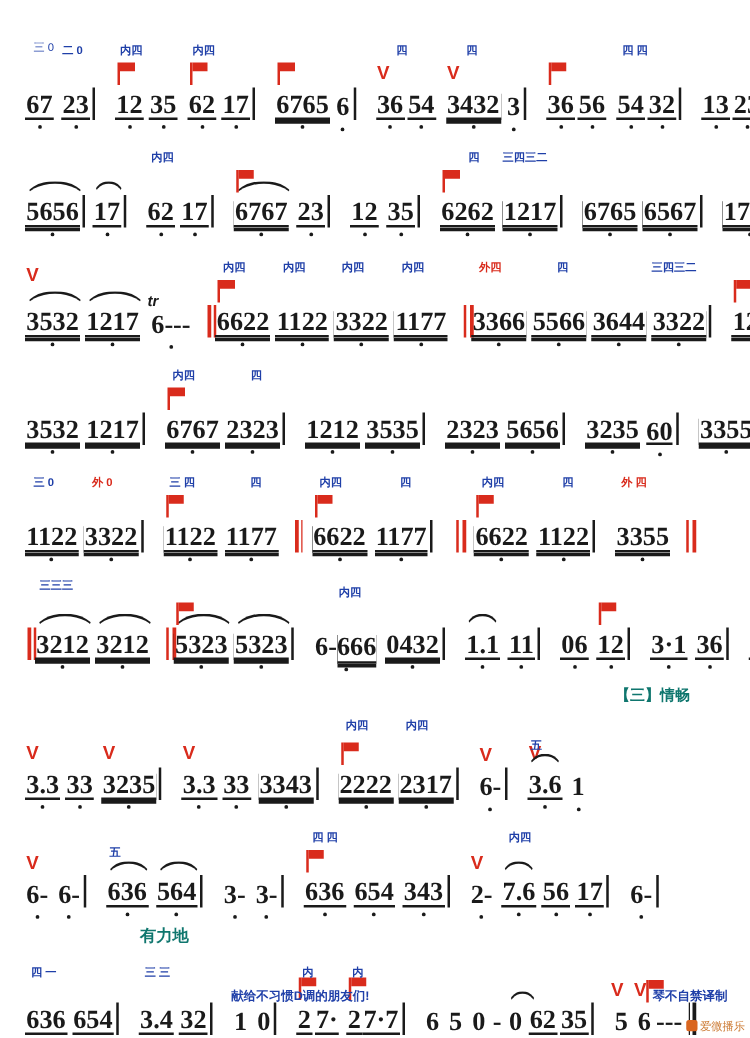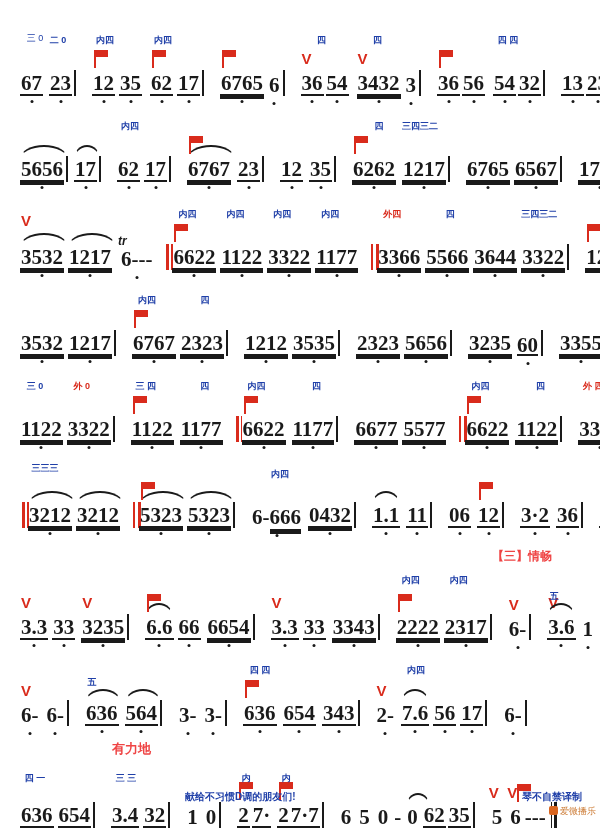--- a/index.html
+++ b/index.html
@@ -117,41 +117,41 @@
   }
   .rep.r2::before{left:5px;width:3px;}
   .rep.r2::after{left:0;width:1.5px;}
   .endbar{display:flex;align-items:flex-end;margin-left:4px;}
   .endbar i{width:1.5px;height:26px;background:#1a1a1a;margin-right:2px;}
   .endbar b{width:3px;height:26px;background:#1a1a1a;}
 
   
   .sect{
     position:absolute;
-    color:#ef4444;
+    color:#0f766e;
     font-size:12px;
     font-weight:bold;
     font-family:"Liberation Sans", sans-serif;
   }
   .blacktext{
     position:absolute;
     color:#1a1a1a;font-size:12px;font-weight:bold;
     font-family:"Liberation Sans", sans-serif;
   }
   .footer{
     position:absolute;bottom:10px;left:0;right:0;
     text-align:center;font-size:12px;color:#1a1a1a;
   }
   .credit{
     position:absolute;bottom:26px;
     font-size:10px;color:#1f3fa8;font-weight:bold;
     font-family:"Liberation Sans", sans-serif;
   }
   .wm{
-    position:absolute;right:4px;bottom:12px;
+    position:absolute;right:4px;bottom:2px;
     font-size:9px;color:#cc7a33;
     font-family:"Liberation Sans", sans-serif;
   }
   .wm .sq{display:inline-block;width:9px;height:9px;background:#d9651f;border-radius:2px;margin-right:2px;vertical-align:-1px;}
 </style>
 </head>
 <body>
 
 <div class="sheet">
 
@@ -336,24 +336,20 @@
     </div>
     <div class="rep"></div>
     <div class="meas">
       <div class="n b2 dot-low"><span class="flag">
             <i></i>
             <b></b>
           </span><span class="fing w2" style="left:-2px;top:-36px;">内四</span>6622</div>
       <div class="n b2 dot-low" style="margin-left:6px;"><span class="fing" style="left:14px;top:-36px;">四</span>1177</div>
       <div class="bar"></div>
     </div>
-    <div class="meas">
-      <div class="n b2 dot-low">6677</div>
-      <div class="n b2 dot-low" style="margin-left:4px;">5577</div>
-    </div>
     <div class="rep r2"></div>
     <div class="meas">
       <div class="n b2 dot-low"><span class="flag">
             <i></i>
             <b></b>
           </span><span class="fing w2" style="left:-2px;top:-36px;">内四</span>6622</div>
       <div class="n b2 dot-low" style="margin-left:6px;"><span class="fing" style="left:14px;top:-36px;">四</span>1122</div>
       <div class="bar"></div>
     </div>
     <div class="meas">
@@ -390,46 +386,37 @@
     </div>
     <div class="meas">
       <div class="n b1 dot-low">06</div>
       <div class="n b1 dot-low" style="margin-left:6px;"><span class="flag">
             <i></i>
             <b></b>
           </span>12</div>
       <div class="bar"></div>
     </div>
     <div class="meas">
-      <div class="n b1 dot-low">3·2</div>
+      <div class="n b1 dot-low">3·1</div>
       <div class="n b1 dot-low" style="margin-left:6px;">36</div>
       <div class="bar"></div>
     </div>
     <div class="meas">
       <div class="n b1 dot-low"><span class="slur" style="width:24px;"></span>23</div>
 
     </div>
   </div>
 
   <div class="sect" style="right:48px;top:548px;">【三】情畅</div>
 
   <div class="line" style="top:570px;">
     <div class="meas" style="margin-left:6px;">
       <div class="n b1 dot-low"><span class="vmark">V</span>3.3</div>
       <div class="n b1 dot-low" style="margin-left:4px;">33</div>
       <div class="n b2 dot-low" style="margin-left:6px;"><span class="vmark">V</span>3235</div>
-      <div class="bar"></div>
-    </div>
-    <div class="meas">
-      <div class="n b1 dot-low"><span class="slur" style="width:26px;"></span><span class="flag">
-            <i></i>
-            <b></b>
-          </span>6.6</div>
-      <div class="n b1 dot-low" style="margin-left:4px;">66</div>
-      <div class="n b2 dot-low" style="margin-left:6px;">6654</div>
       <div class="bar"></div>
     </div>
     <div class="meas">
       <div class="n b1 dot-low"><span class="vmark">V</span>3.3</div>
       <div class="n b1 dot-low" style="margin-left:4px;">33</div>
       <div class="n b2 dot-low" style="margin-left:6px;">3343</div>
       <div class="bar"></div>
     </div>
     <div class="meas">
       <div class="n b2 dot-low"><span class="flag">

